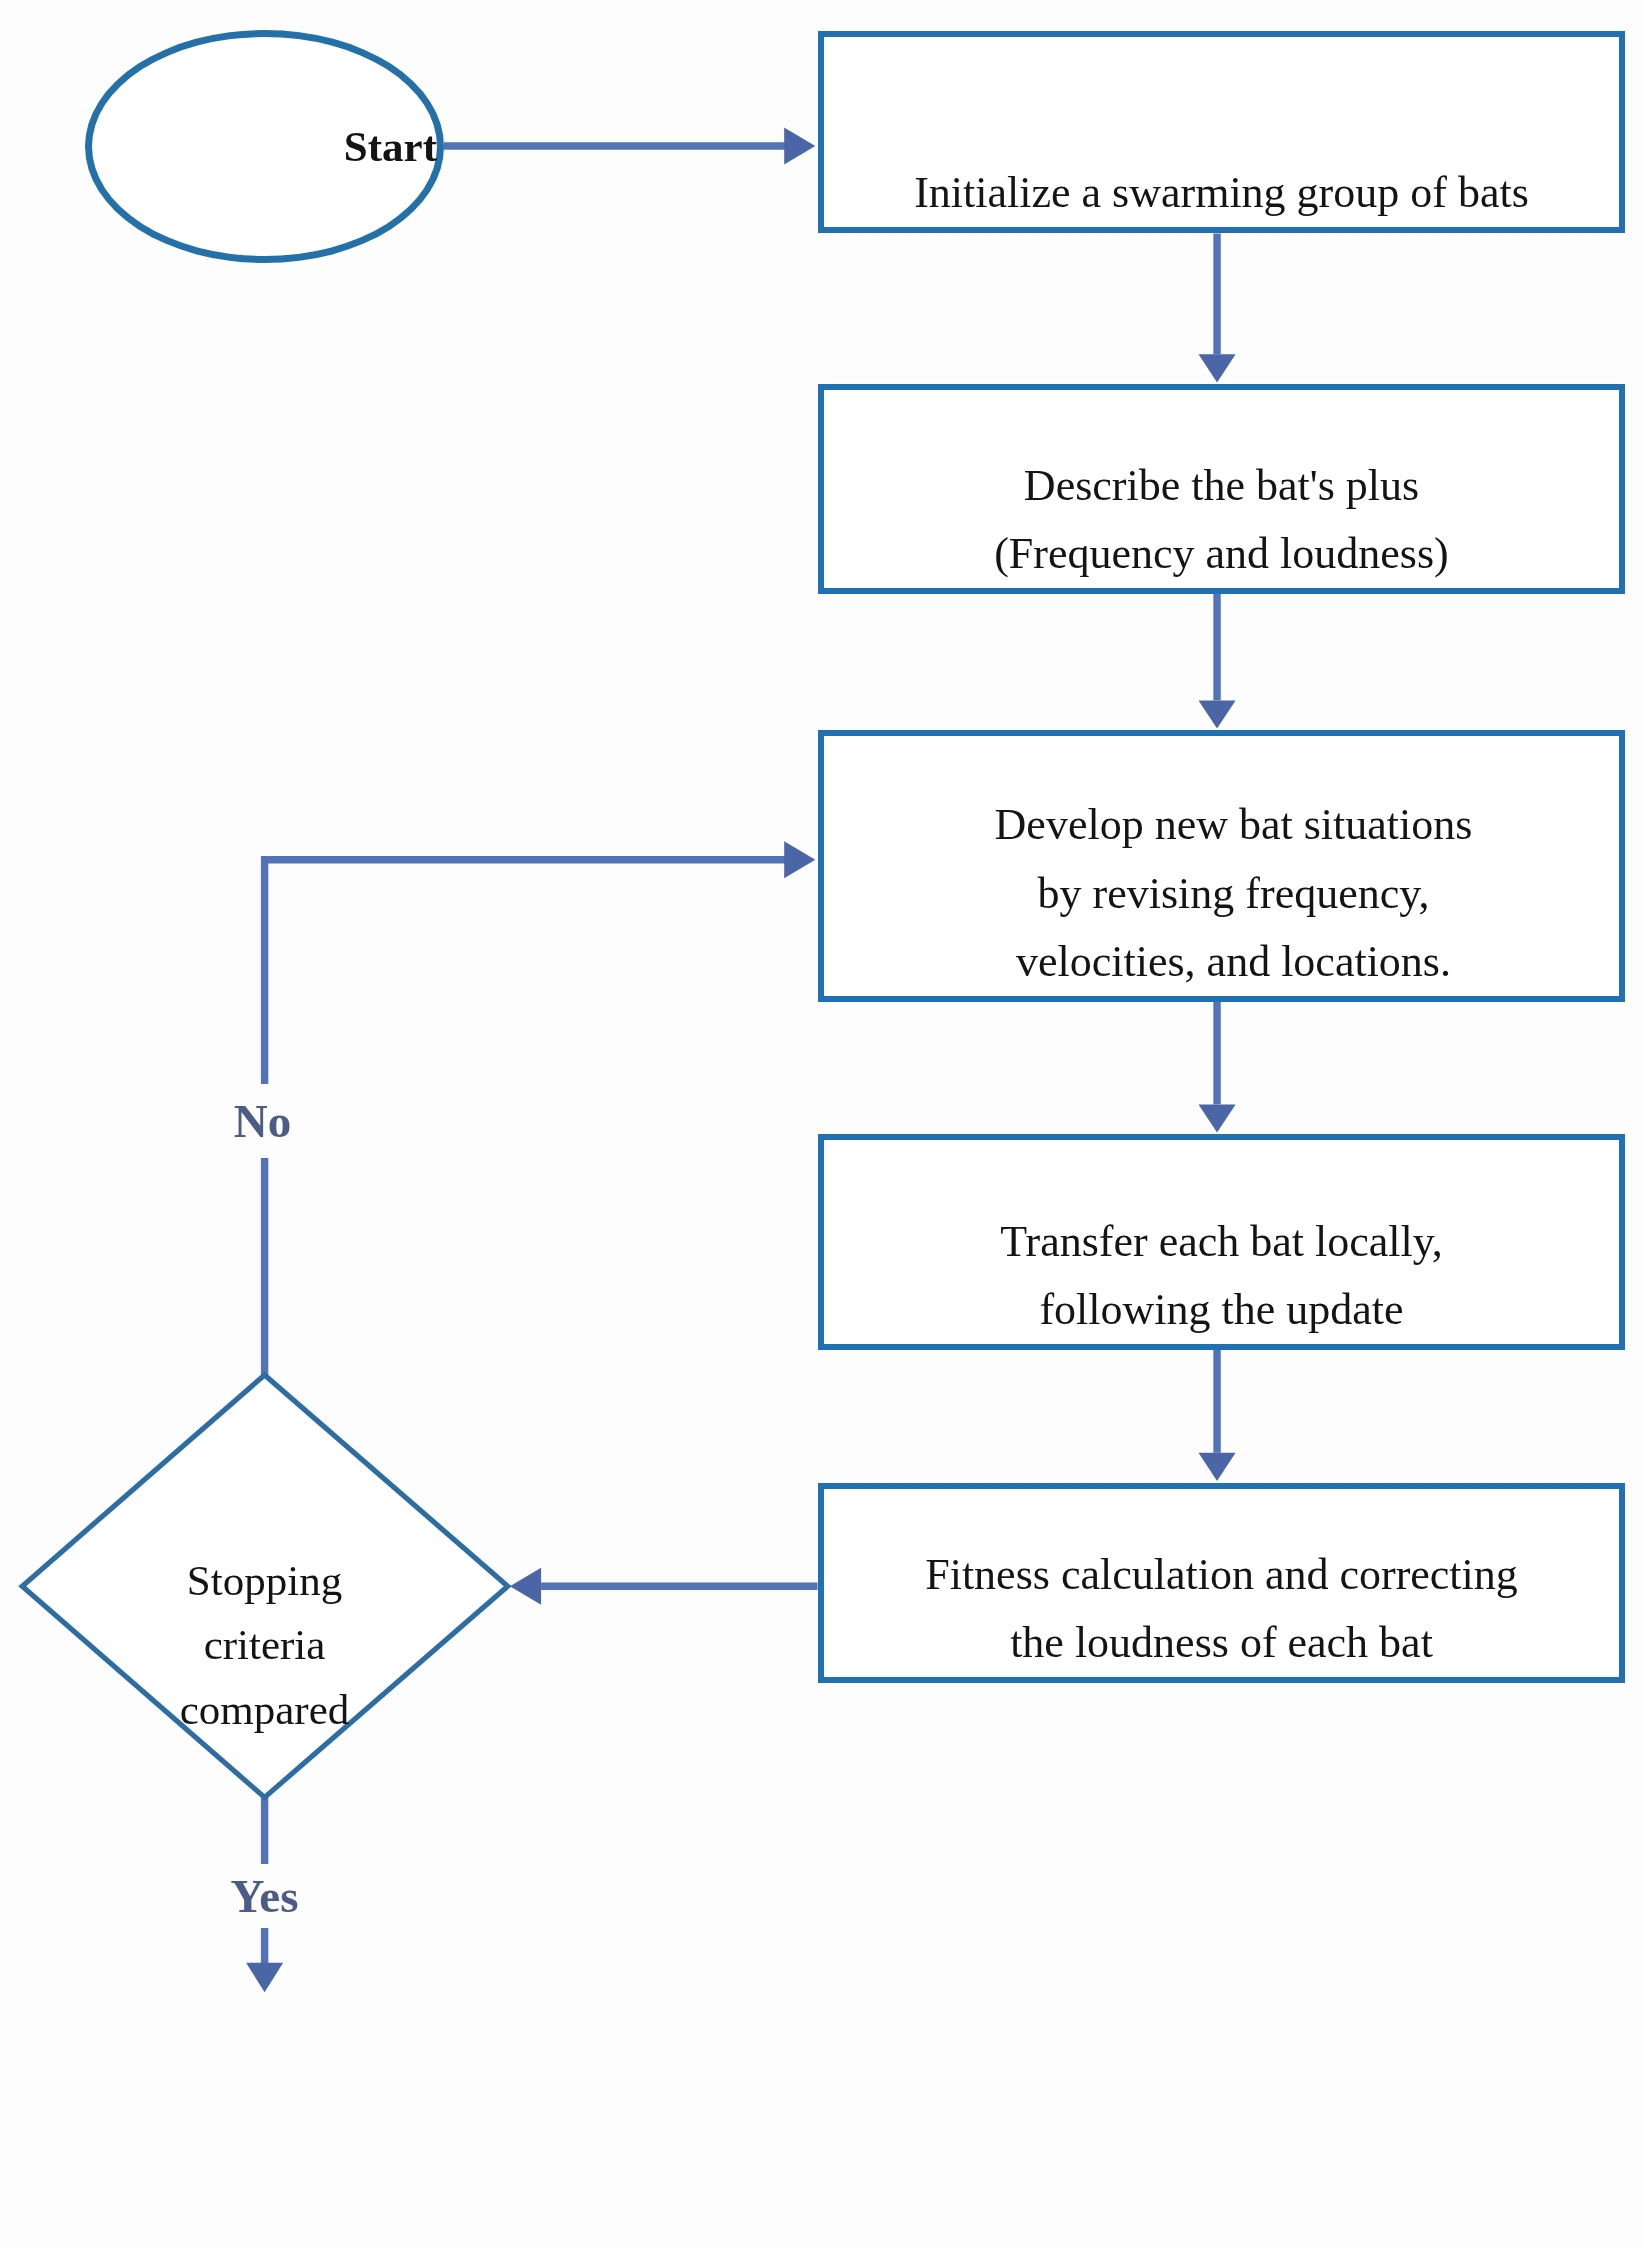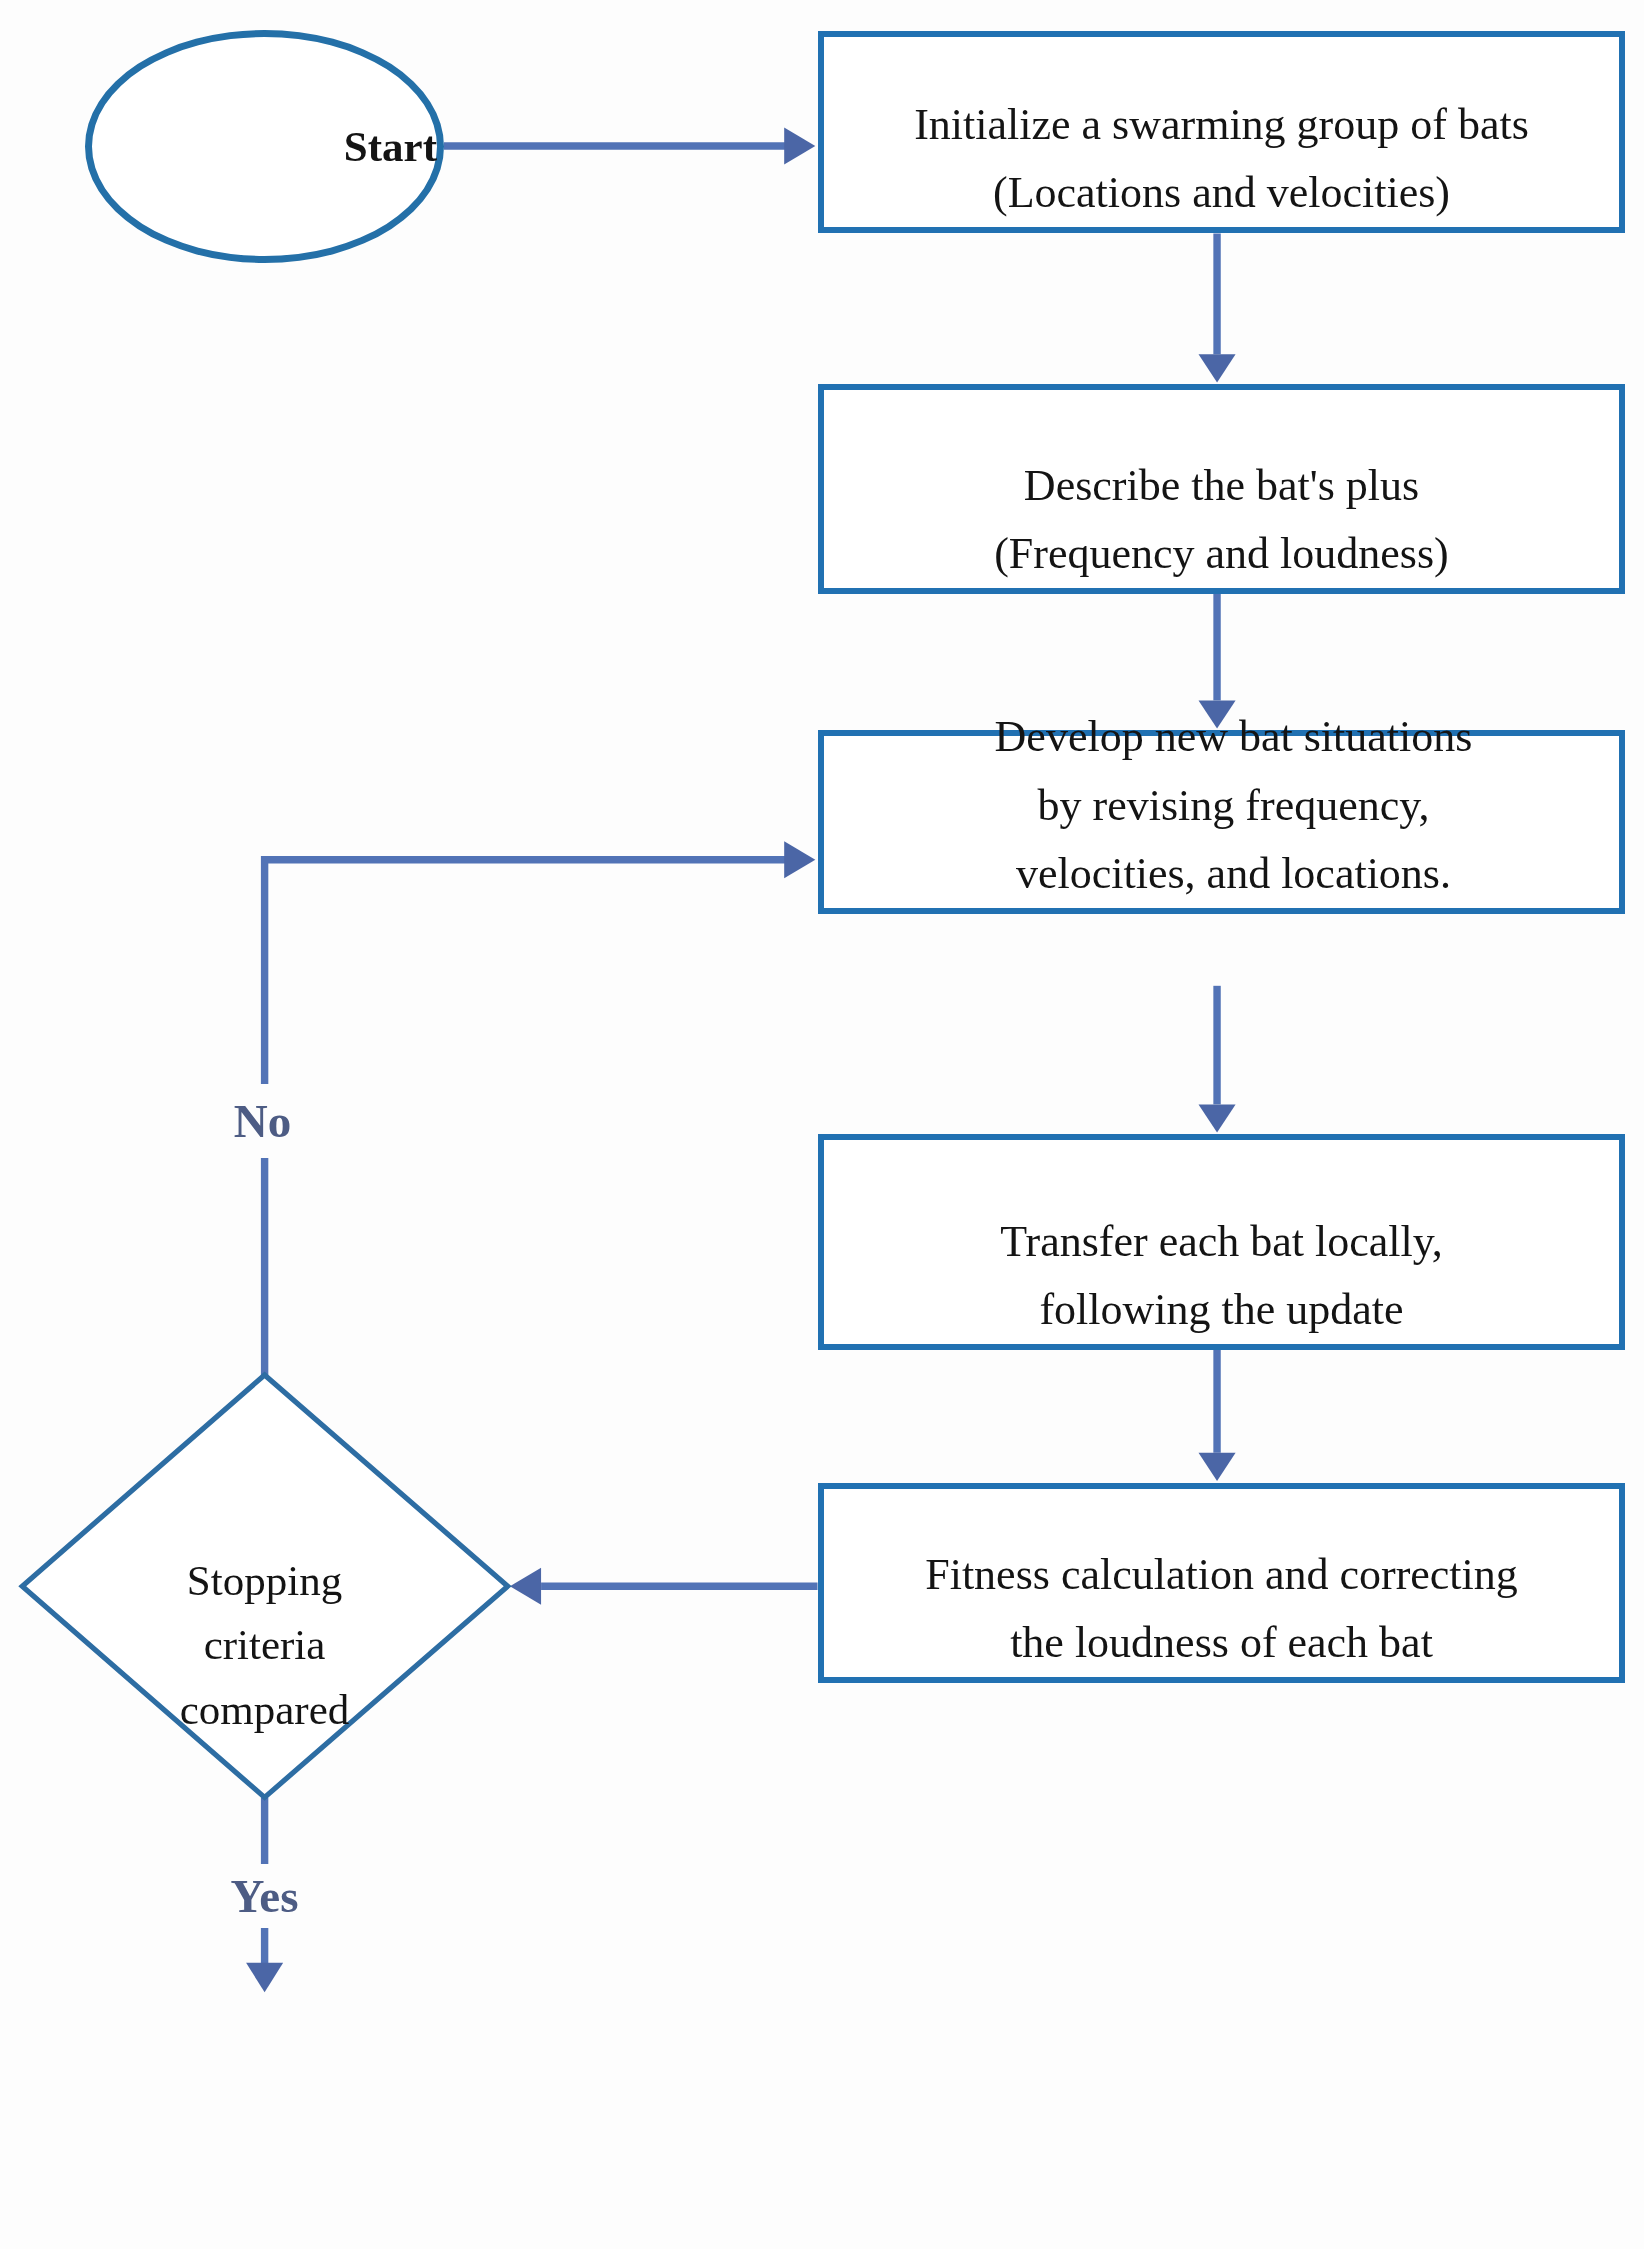--- a/index.html
+++ b/index.html
@@ -49,21 +49,21 @@
     width: 807px;
     border: 6.7px solid var(--box_border);
     background: #ffffff;
     font-size: 44px;
     line-height: 1.55;
     text-align: center;
     flex-direction: column;
   }
   #process-box-initialize { top: 31px;   height: 202px; }
   #process-box-describe   { top: 384px;  height: 210px; }
-  #process-box-develop    { top: 730px;  height: 184px; padding-left: 24px; }
+  #process-box-develop    { top: 730px;  height: 272px; padding-left: 24px; }
   #process-box-transfer   { top: 1134px; height: 216px; }
   #process-box-fitness    { top: 1483px; height: 200px; }
 
   #decision-text {
     left: 42px; top: 1431px; width: 445px; height: 311px;
     z-index: 2;
     font-size: 43px;
     line-height: 1.5;
     text-align: center;
     flex-direction: column;
@@ -116,21 +116,20 @@
 
     <polygon class="diamond-shape" points="357,1855 685,2140 357,2425 30,2140"></polygon>
   </svg>
 
   <div class="node terminator" id="start-terminator">
     <span>Start</span>
   </div>
 
   <div class="node process-box" id="process-box-initialize">
     <div>Initialize a swarming group of bats</div>
-    <div>(Locations and velocities)</div>
   </div>
 
   <div class="node process-box" id="process-box-describe">
     <div>Describe the bat's plus</div>
     <div>(Frequency and loudness)</div>
   </div>
 
   <div class="node process-box" id="process-box-develop">
     <div>Develop new bat situations</div>
     <div>by revising frequency,</div>

